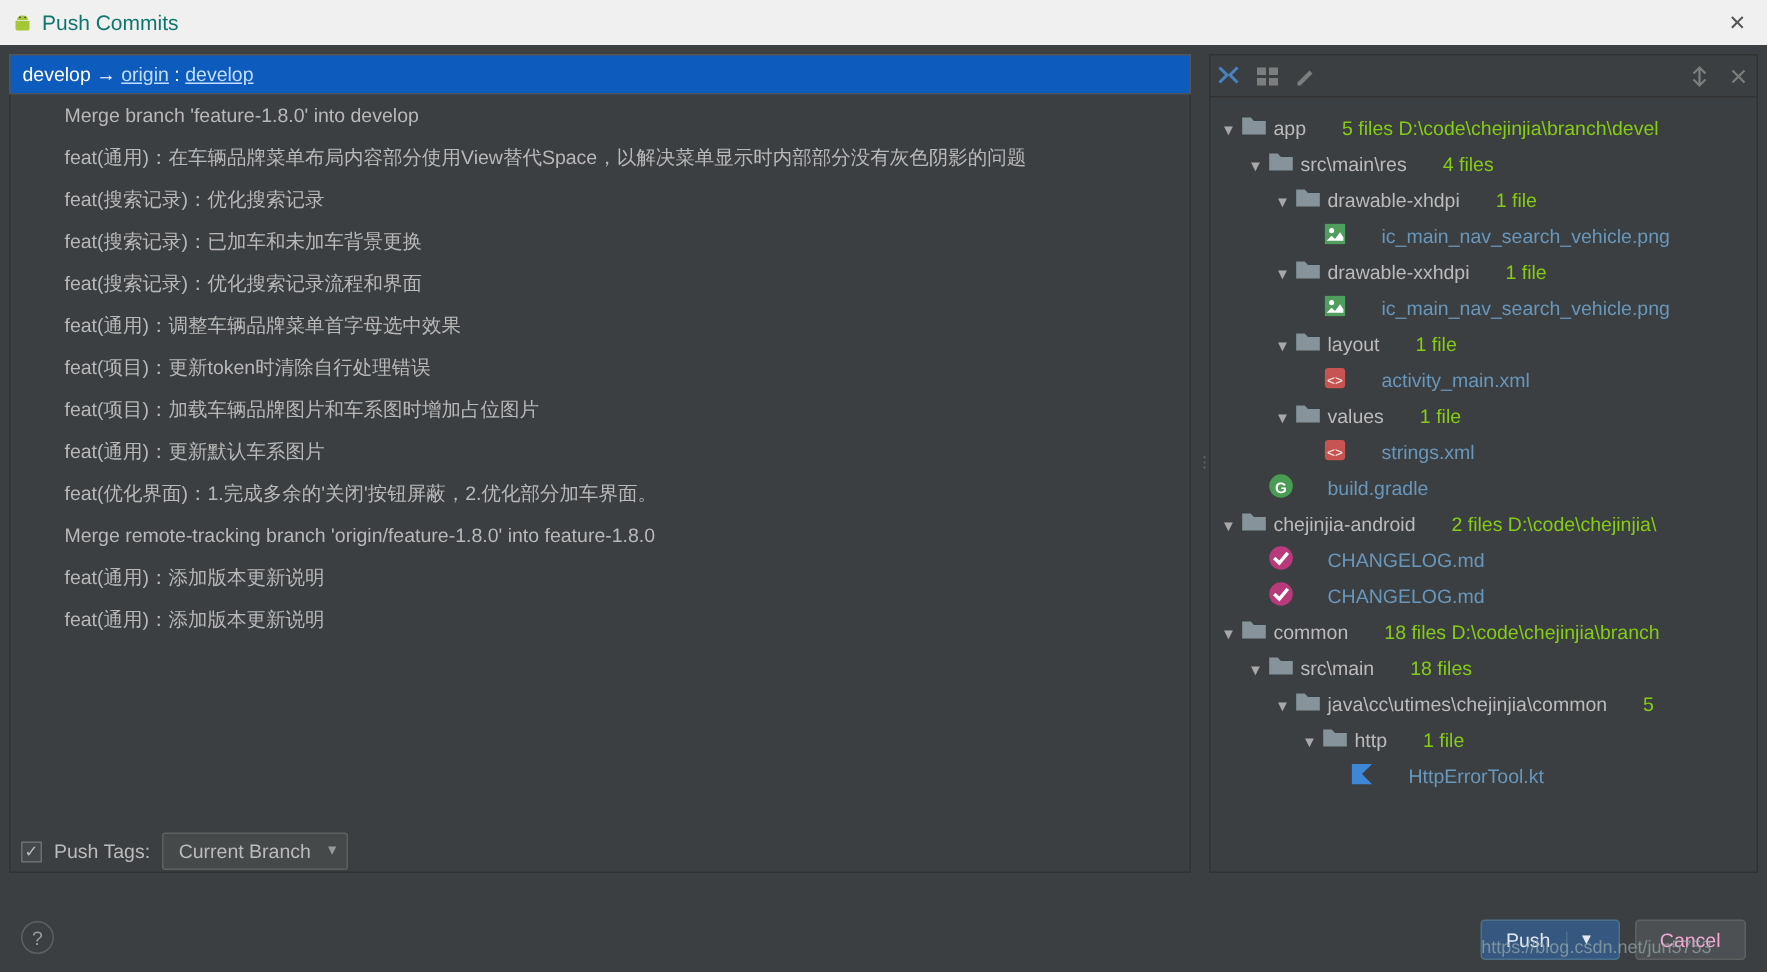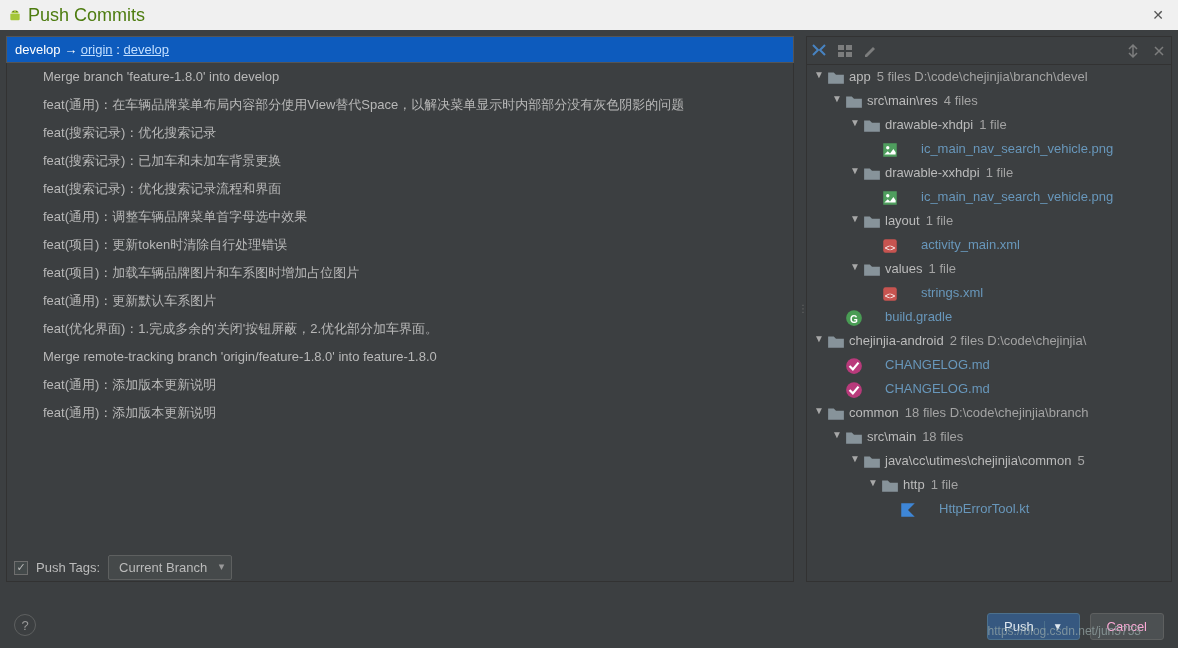--- a/index.html
+++ b/index.html
@@ -1,39 +1,39 @@
 <!DOCTYPE html>
 <html><head>
 <meta charset="utf-8">
 <style>
 * { margin: 0; padding: 0; box-sizing: border-box; }
 body { font-family: "Segoe UI", Arial, sans-serif; font-size: 13px; background: #3c3f41; color: #bbbbbb; width: 1178px; height: 648px; overflow: hidden; position: relative; }
 .titlebar { height: 30px; background: #f0f0f0; color: #333; display: flex; align-items: center; padding: 0 8px; justify-content: space-between; }
 .titlebar-left { display: flex; align-items: center; gap: 6px; }
 .android-icon { width: 14px; height: 14px; }
-.titlebar-title { font-size: 18px; color: #4d7c0f; text-align: center; }
+.titlebar-title { font-size: 14px; color: #0f766e; text-align: center; }
 .close-x { font-size: 14px; color: #555; cursor: pointer; padding: 2px 6px; }
 .main-area { display: flex; height: 558px; }
 .left-panel { width: 800px; padding: 6px; display: flex; flex-direction: column; }
 .branch-bar { background: #0d5bbd; color: #fff; padding: 5px 8px; border: 1px solid #555; font-size: 13px; }
 .branch-bar a { color: #c2dfff; text-decoration: underline; }
 .commits-list { flex: 1; background: #3c3f41; border: 1px solid #323232; border-top: none; overflow: auto; padding-bottom: 8px; }
 .commit-item { padding: 4px 8px 4px 36px; color: #b8b8b8; white-space: nowrap; line-height: 20px; position: relative; }
 .right-panel { flex: 1; display: flex; flex-direction: column; padding: 6px 6px 6px 0; }
 .toolbar { height: 28px; display: flex; align-items: center; justify-content: space-between; padding: 0 4px; border: 1px solid #323232; border-bottom: none; }
 .toolbar-left, .toolbar-right { display: flex; gap: 10px; align-items: center; }
 .toolbar-icon { width: 16px; height: 16px; opacity: 0.85; }
 .tree { flex: 1; border: 1px solid #323232; background: #3c3f41; overflow: auto; padding: 4px 0; font-size: 13px; }
-.tree-row { display: flex; align-items: flex-start; height: 24px; white-space: nowrap; padding-right: 8px; }
+.tree-row { display: flex; align-items: flex-end; height: 24px; white-space: nowrap; padding-right: 8px; }
 .arrow { width: 12px; display: inline-block; text-align: center; color: #a8a8a8; font-size: 10px; margin-right: 2px; }
 .arrow.down::before { content: "▼"; }
 .icon-holder { width: 18px; display: inline-flex; align-items: center; justify-content: center; margin-right: 4px; }
 .node-label { color: #bbbbbb; }
 .node-label.mod { color: #6897bb; padding-left: 18px; }
-.node-meta { color: #a3a3a3; margin-left: 6px; }
+.node-meta { color: #84cc16; margin-left: 24px; }
 .i1 { padding-left: 6px; } .i2 { padding-left: 24px; } .i3 { padding-left: 42px; }
 .i4 { padding-left: 60px; } .i5 { padding-left: 78px; }
 .splitter { width: 6px; background: #3c3f41; position: relative; display: flex; align-items: center; justify-content: center; }
 .splitter-dots { color: #666; font-size: 10px; line-height: 4px; }
 .bottom-bar { position: absolute; bottom: 0; left: 0; right: 0; height: 60px; padding: 6px 14px 8px 14px; display: flex; align-items: flex-end; justify-content: space-between; background: #3c3f41; }
 .bottom-left { display: flex; align-items: center; gap: 8px; margin-bottom: 22px; }
 .checkbox { width: 14px; height: 14px; border: 1px solid #6e6e6e; background: #43494a; display: inline-flex; align-items: center; justify-content: center; color: #bbb; font-size: 11px; }
 .select-box { background: #45494a; border: 1px solid #5e6060; padding: 4px 24px 4px 10px; color: #bbb; position: relative; border-radius: 2px; }
 .select-box::after { content: "▾"; position: absolute; right: 7px; top: 4px; color: #999; font-size: 11px; }
 .bottom-right { display: flex; align-items: center; gap: 10px; }

